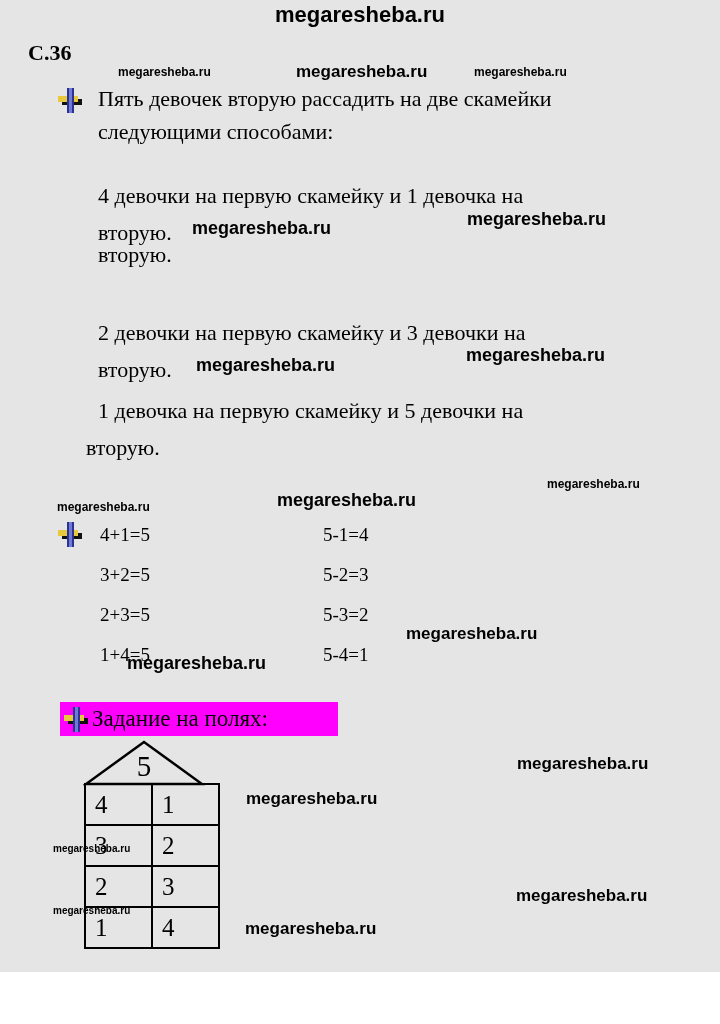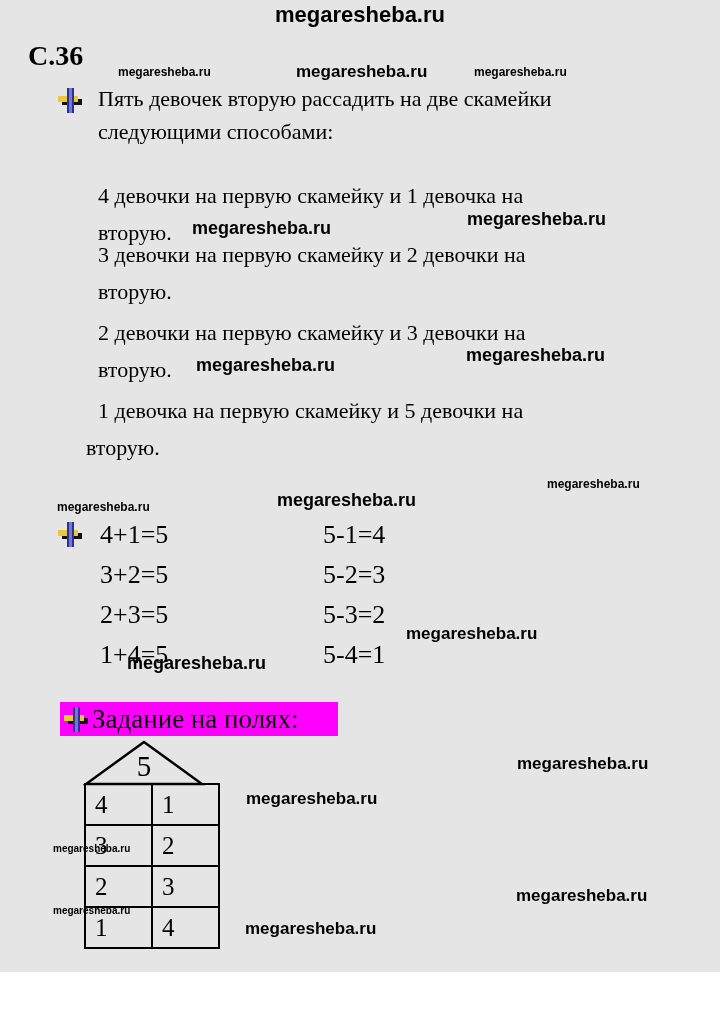--- a/index.html
+++ b/index.html
@@ -14,21 +14,21 @@
   }
   
   .site-title {
     position: absolute; top: 2px; left: 0; width: 100%;
     text-align: center;
     font-family: "Liberation Sans", sans-serif;
     font-weight: bold; font-size: 22px;
   }
   .page-number {
     position: absolute; top: 40px; left: 28px;
-    font-weight: bold; font-size: 28px;
+    font-weight: bold; font-size: 22px;
     font-family: "Liberation Serif", serif;
   }
   .footer-brand {
     position: absolute; top: 986px; left: 0; width: 100%;
     text-align: center;
     font-family: "Liberation Sans", sans-serif;
     font-weight: bold; font-size: 21px;
   }
   
   .wm {
@@ -52,33 +52,33 @@
     line-height: 36px;
     white-space: nowrap;
   }
   .intro { top: 82px; left: 98px; line-height: 33px; }
   .item0 { top: 157px; left: 98px; line-height: 37px; margin-top: 20px; }
   .item1 { top: 236px; left: 98px; line-height: 37px; }
   .item2 { top: 314px; left: 98px; line-height: 37px; }
   .item3 { top: 392px; left: 98px; line-height: 37px; }
   .shift-left { margin-left: -12px; }
   
-  .eq-col { position: absolute; font-size: 26px; line-height: 40px; }
+  .eq-col { position: absolute; font-size: 19px; line-height: 40px; }
   .eq-left  { top: 515px; left: 100px; }
   .eq-right { top: 515px; left: 323px; }
   
   .highlight-bar {
     position: absolute;
     top: 702px; left: 60px;
     width: 278px; height: 34px;
     background: #ff00ff;
     display: flex; align-items: center;
   }
   .highlight-bar .hl-label {
-    font-size: 27px;
+    font-size: 23px;
     margin-left: 32px;
     white-space: nowrap;
   }
   .highlight-bar .bullet { position: absolute; left: 2px; top: 3px; }
   
   .roof { position: absolute; top: 739px; left: 83px; }
   .house-table {
     position: absolute; top: 783px; left: 84px;
     border-collapse: collapse;
     font-family: "Liberation Serif", serif;
@@ -111,21 +111,20 @@
   <div class="txt intro">
     <div>Пять девочек вторую рассадить на две скамейки</div>
     <div>следующими способами:</div>
   </div>
 
   <div class="txt item0">
     <div>4 девочки на первую скамейку и 1 девочка на</div>
     <div>вторую.</div>
   </div>
   <div class="txt item1">
-    <div>3 девочки на первую скамейку и 2 девочки на</div>
     <div>вторую.</div>
   </div>
   <div class="txt item2">
     <div>2 девочки на первую скамейку и 3 девочки на</div>
     <div>вторую.</div>
   </div>
   <div class="txt item3">
     <div>1 девочка на первую скамейку и 5 девочки на</div>
     <div class="shift-left">вторую.</div>
   </div>

